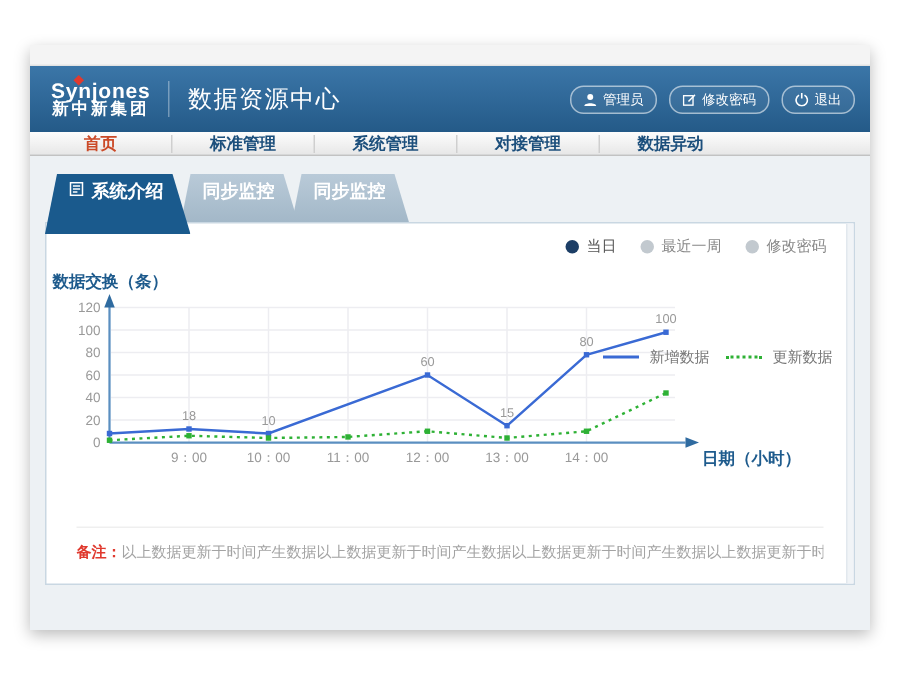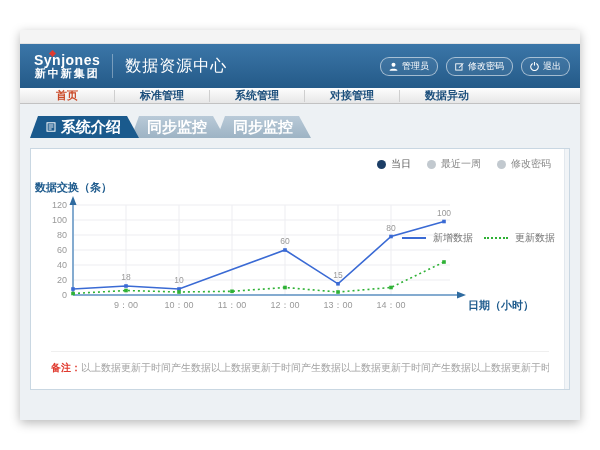--- a/index.html
+++ b/index.html
@@ -27,21 +27,21 @@
   .pill-btn svg { display:block; }
   
   .nav { height:16px; background:linear-gradient(#fdfdfd,#e7e7e7);
     border-bottom:1px solid #c2c2c2; display:flex; align-items:center; }
   .nav-item { width:94px; text-align:center; font-size:11px; font-weight:bold;
     color:#1c4f7c; cursor:pointer; position:relative; }
   .nav-item.active { color:#cb4a28; }
   .nav-sep { width:1px; height:12px; background:#cfcfcf; }
   
   .tabs { display:flex; margin:12px 0 0 10px; height:22px; position:relative; }
-  .tab { height:22px; line-height:22px; color:#fff; font-size:15px; font-weight:bold;
+  .tab { height:40px; line-height:22px; color:#fff; font-size:12px; font-weight:bold;
     padding:0 18px 0 16px; cursor:pointer;
     clip-path:polygon(8px 0, calc(100% - 12px) 0, 100% 100%, 0 100%);
     background:linear-gradient(#b9cad8,#9db3c4); margin-left:-8px; display:flex;
     align-items:flex-start; gap:5px; }
   .tab.active { background:#1a5a8d; z-index:2; margin-left:0; }
   
   .panel { position:absolute; left:10px; right:10px; top:118px; height:242px;
     background:#fff; border:1px solid #c9d7e2; }
   .scroll-track { position:absolute; right:0; top:0; bottom:0; width:5px;
     background:#f1f4f7; border-left:1px solid #e2e8ee; }

